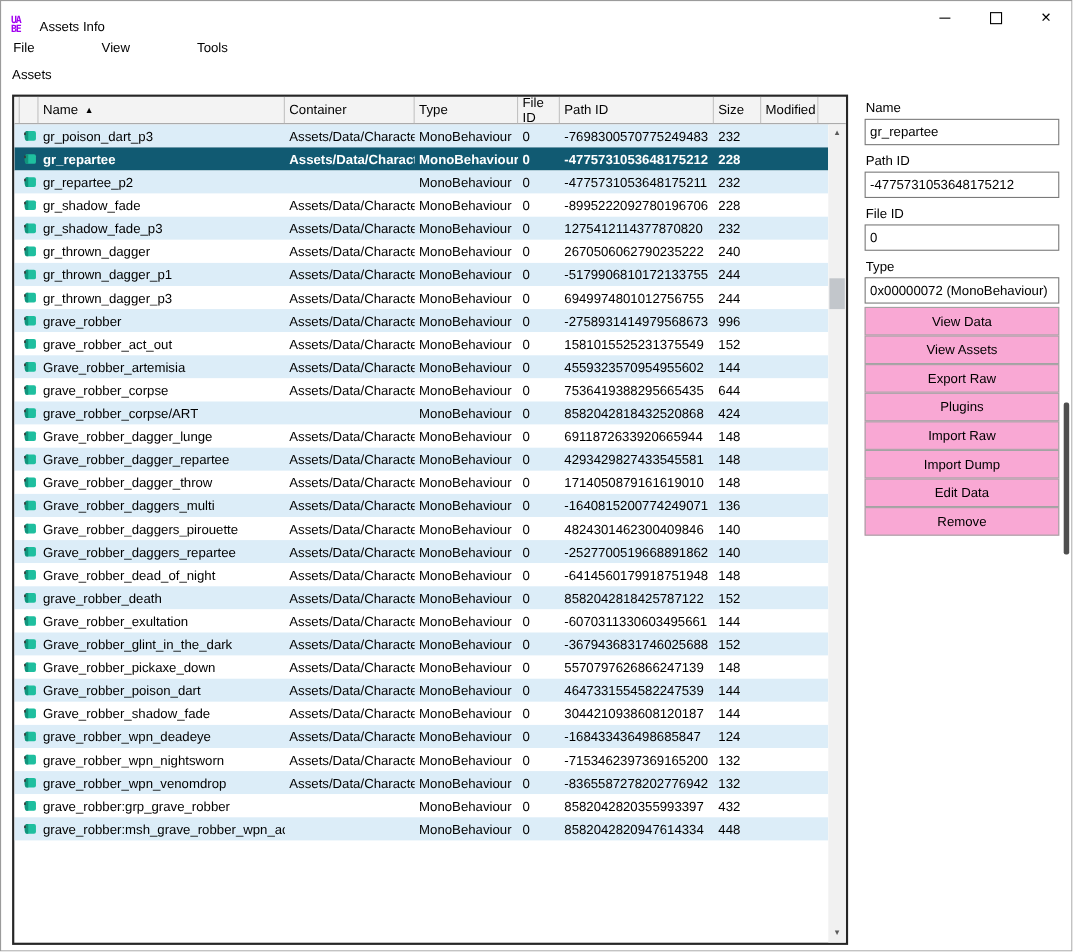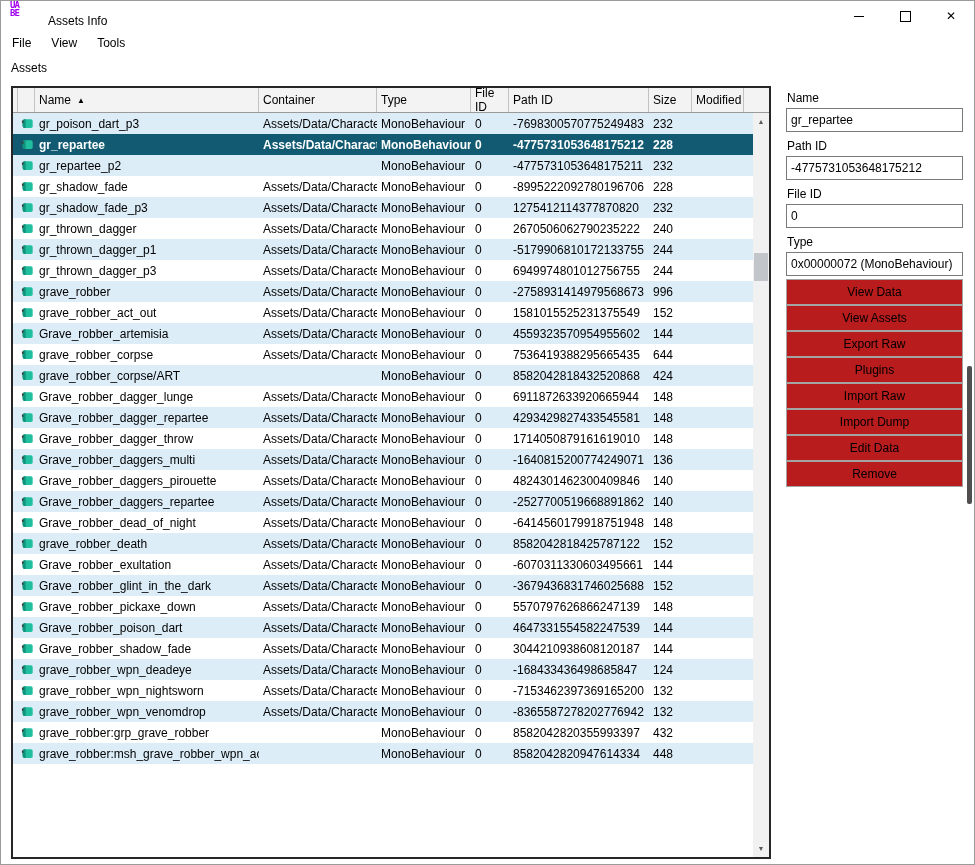--- a/index.html
+++ b/index.html
@@ -1,33 +1,33 @@
 <!DOCTYPE html>
 <html style="--selrow: #115a72; --altrow: #dcedf8; --icon: #1fbf9f; --icon-dark: #11947c; --logo: #a100f0;"><head>
 <meta charset="utf-8">
 <style>
   html,body{margin:0;padding:0;}
   body{width:975px;height:865px;position:relative;background:#fff;
        font-family:"Liberation Sans",sans-serif;font-size:12px;color:#000;overflow:hidden;}
   .window{position:absolute;inset:0;border:1px solid #9b9b9b;box-sizing:border-box;background:#fff;}
 
   
-  .titlebar{height:30px;display:flex;align-items:flex-start;gap:12px;}
+  .titlebar{height:30px;display:flex;align-items:flex-end;}
   .app-icon{margin-left:9px;width:18px;font-family:"DejaVu Sans Mono",monospace;
             font-size:9px;font-weight:bold;line-height:8px;color:var(--logo);letter-spacing:-1px;}
   .app-icon span{display:block;}
   .win-title{margin-left:8px;font-size:12px;margin-top:13px;}
   .win-btns{margin-left:auto;display:flex;height:30px;}
   .win-btn{width:46px;display:flex;align-items:center;justify-content:center;cursor:default;}
   .glyph-min{width:10px;border-top:1px solid #000;display:block;}
   .glyph-max{width:9px;height:9px;border:1px solid #000;display:block;}
   .glyph-close{font-size:12px;}
 
   
-  .menubar{height:24px;display:flex;align-items:center;padding-left:8px;}
+  .menubar{height:24px;display:flex;align-items:center;padding-left:8px;gap:41px;}
   .menu-item{margin-right:14px;padding:2px 3px;}
 
   .assets-label{position:absolute;left:10px;top:60px;}
 
   
   .table{position:absolute;left:10px;top:85px;width:760px;height:773px;
          border:2px solid #262626;box-sizing:border-box;background:#fff;overflow:hidden;}
   .thead{display:flex;height:25px;background:#f3f3f3;border-bottom:1px solid #9a9a9a;
          align-items:stretch;box-sizing:border-box;}
   .th{display:flex;align-items:center;padding-left:4px;border-right:1px solid #c2c2c2;box-sizing:border-box;}
@@ -60,21 +60,21 @@
   .scroll-thumb{position:absolute;top:140px;left:1px;width:14px;height:28px;background:#c2c6cb;}
 
   
   .panel{position:absolute;left:785px;top:85px;width:177px;}
   .flabel{margin:5px 1px 3px 1px;height:14px;}
   .flabel.gap{margin-top:7px;}
   .finput{display:block;width:100%;height:24px;box-sizing:border-box;border:1px solid #7a7a7a;
           padding:0 4px;font-family:"Liberation Sans",sans-serif;font-size:12px;background:#fff;}
   .btn-stack{margin-top:3px;}
   .pbtn{display:block;width:100%;height:26px;box-sizing:border-box;border:1px solid #a3a3a3;
-        background:#b91c1c;font-family:"Liberation Sans",sans-serif;font-size:12px;color:#000;}
+        background:#f9a8d4;font-family:"Liberation Sans",sans-serif;font-size:12px;color:#000;}
 
   .right-edge-thumb{position:absolute;right:2px;top:365px;width:5px;height:138px;
                     background:#4f4f4f;border-radius:2px;}
 </style>
 </head>
 <body>
 
 <div class="window">
 
   <div class="titlebar">

